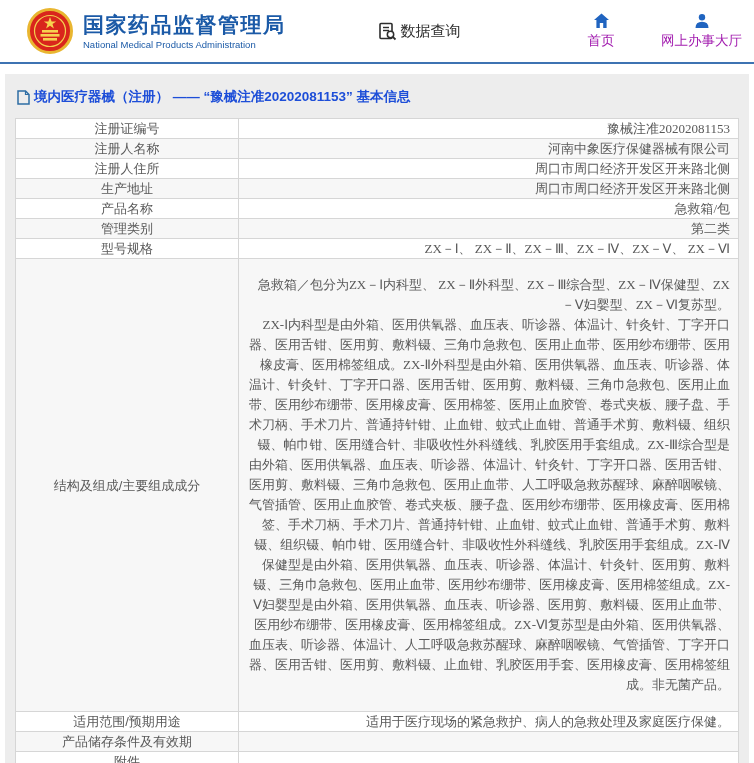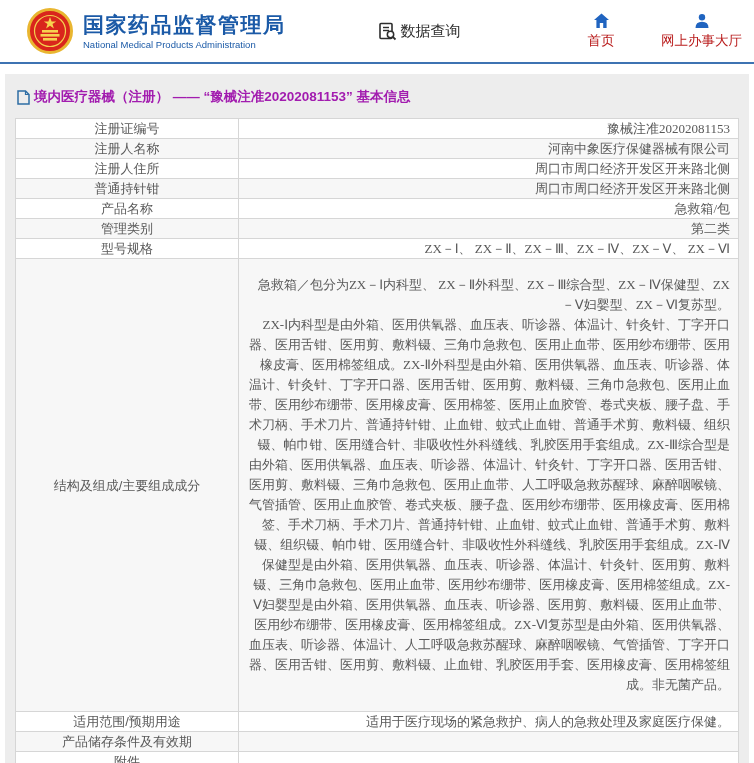--- a/index.html
+++ b/index.html
@@ -8,26 +8,26 @@
   .header{height:62px;display:flex;align-items:center;background:#fff;}
   .logo-wrap{display:flex;align-items:center;margin-left:27px;}
   .emblem{width:46px;height:46px;flex:0 0 auto;}
   .title-block{margin-left:10px;}
   .site-title{font-size:21px;font-weight:bold;color:#1b5aa7;letter-spacing:1.5px;line-height:24px;}
   .site-subtitle{font-size:9.5px;color:#1b5aa7;margin-top:2px;}
   .data-query{display:flex;align-items:center;margin-left:92px;cursor:pointer;}
   .data-query .dq-label{font-size:15px;color:#2d2d2d;font-weight:normal;margin-left:4px;}
   .top-nav{margin-left:auto;margin-right:12px;display:flex;gap:36px;}
   .nav-item{display:flex;flex-direction:column;align-items:center;cursor:pointer;min-width:48px;}
-  .nav-item .nav-label{font-size:13.5px;color:#b91c1c;margin-top:3px;white-space:nowrap;}
+  .nav-item .nav-label{font-size:13.5px;color:#a21caf;margin-top:3px;white-space:nowrap;}
   .blue-line{height:2px;background:#3d73b2;}
   
   .content{background:#ededed;margin:10px 5px 0 5px;height:689px;box-sizing:border-box;
     padding:12px 10px 0 10px;}
-  .breadcrumb{display:flex;align-items:center;color:#a21caf;font-size:13.5px;
+  .breadcrumb{display:flex;align-items:center;color:#1d4ed8;font-size:13.5px;
     font-weight:bold;padding:2px 0 12px 2px;text-align:right;}
   .breadcrumb .bc-text{margin-left:4px;}
   
   table.info{border-collapse:collapse;width:100%;background:#fff;table-layout:fixed;}
   table.info td{border:1px solid #d6d6d6;font-size:13px;color:#595959;
     padding:2px 8px;line-height:15px;vertical-align:middle;word-break:break-all;}
   td.label-cell{width:206px;text-align:center;}
   td.value-cell{text-align:right;font-family:Liberation Serif, serif;}
   td.value-cell.tall{line-height:20px;padding:16px 8px;white-space:pre-line;}
   table.info tr:nth-child(even){background:#f7f7f7;}
@@ -97,21 +97,21 @@
         </tr>
         <tr>
           <td class="label-cell">注册人名称</td>
           <td class="value-cell">河南中象医疗保健器械有限公司</td>
         </tr>
         <tr>
           <td class="label-cell">注册人住所</td>
           <td class="value-cell">周口市周口经济开发区开来路北侧</td>
         </tr>
         <tr>
-          <td class="label-cell">普通持针钳</td>
+          <td class="label-cell">生产地址</td>
           <td class="value-cell">周口市周口经济开发区开来路北侧</td>
         </tr>
         <tr>
           <td class="label-cell">产品名称</td>
           <td class="value-cell">急救箱/包</td>
         </tr>
         <tr>
           <td class="label-cell">管理类别</td>
           <td class="value-cell">第二类</td>
         </tr>

